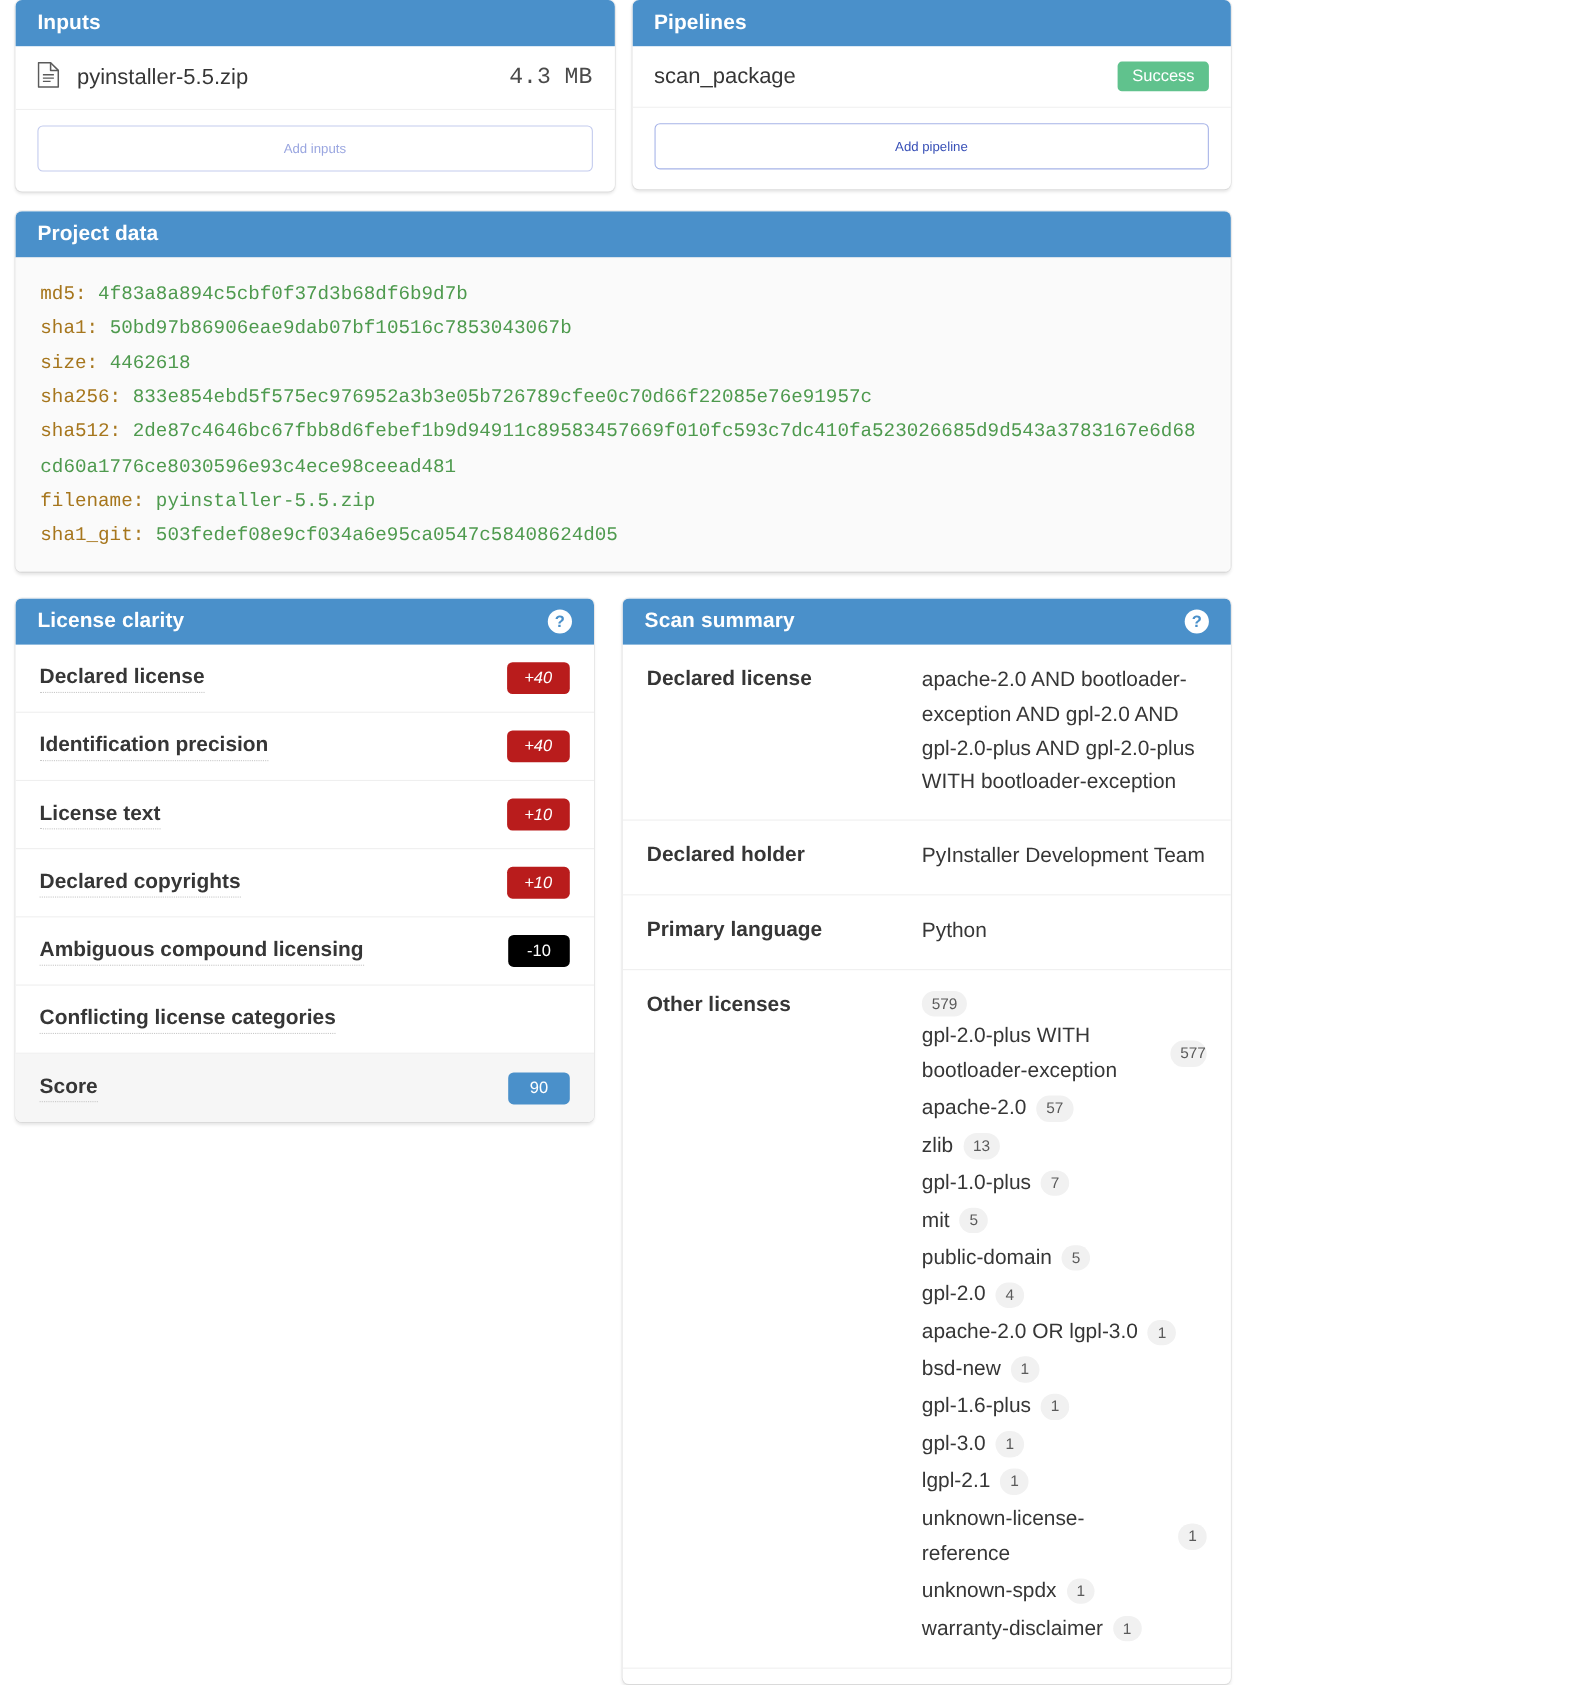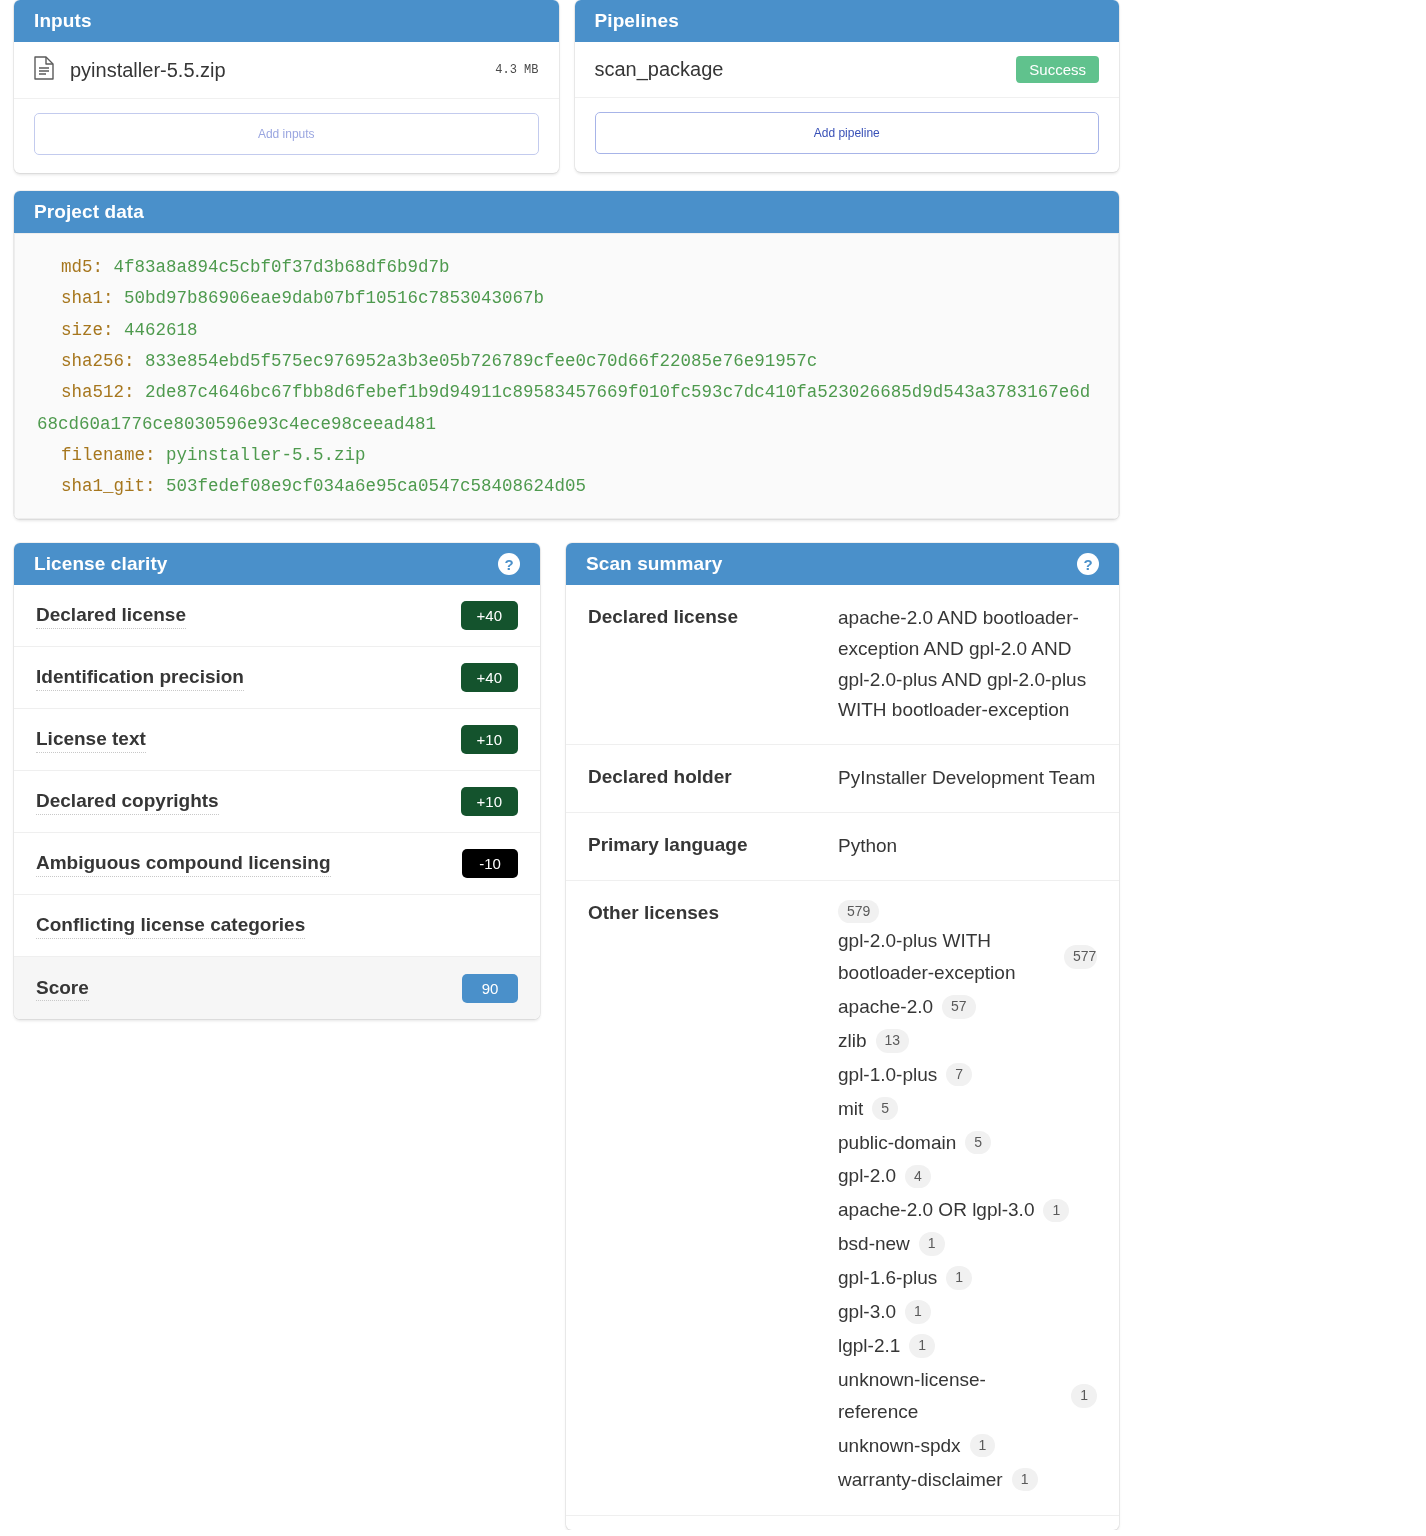--- a/index.html
+++ b/index.html
@@ -65,21 +65,21 @@
   }
   .list-left { display: flex; align-items: center; gap: 16px; min-width: 0; }
   .file-icon { flex: 0 0 auto; display: block; }
   .list-name {
     font-size: 20px;
     color: #363636;
     white-space: nowrap; overflow: hidden; text-overflow: ellipsis;
   }
   .file-size {
     font-family: "Liberation Mono", monospace;
-    font-size: 12px;
+    font-size: 21px;
     color: #4a4a4a;
     white-space: nowrap;
   }
   .tag-success {
     background: #60c28d;
     color: #ffffff;
     font-size: 15px;
     border-radius: 4px;
     padding: 5px 13px;
     white-space: nowrap;
@@ -108,21 +108,21 @@
     margin: 0;
     padding: 18px 22px 22px 22px;
     max-height: 286px;
     overflow: auto;
     font-family: "Liberation Mono", monospace;
     font-size: 17.5px;
     line-height: 1.79;
     white-space: pre-wrap;
     word-break: break-all;
   }
-  .k { color: #a6761d; margin-left: 24px; }
+  .k { color: #a6761d; }
   .v { color: #4e9a4e; }
 
   
   .bottom-row {
     display: flex;
     gap: 26px;
     padding: 24px 14px 0 14px;
     align-items: flex-start;
   }
   .col-clarity { width: 526px; flex: 0 0 526px; }
@@ -147,21 +147,21 @@
   }
   .badge {
     font-size: 15px;
     color: #ffffff;
     border-radius: 5px;
     padding: 6px 16px;
     min-width: 56px;
     text-align: center;
     white-space: nowrap;
   }
-  .badge.pos { background: #14532d; }
+  .badge.pos { background: #b91c1c; font-style: italic; }
   .badge.neg { background: #000000; }
   .badge.score { background: #4a90ca; }
 
   
   .sum-row {
     display: flex;
     gap: 18px;
     padding: 18px 22px 18px 22px;
     border-bottom: 1px solid #efefef;
     align-items: flex-start;

